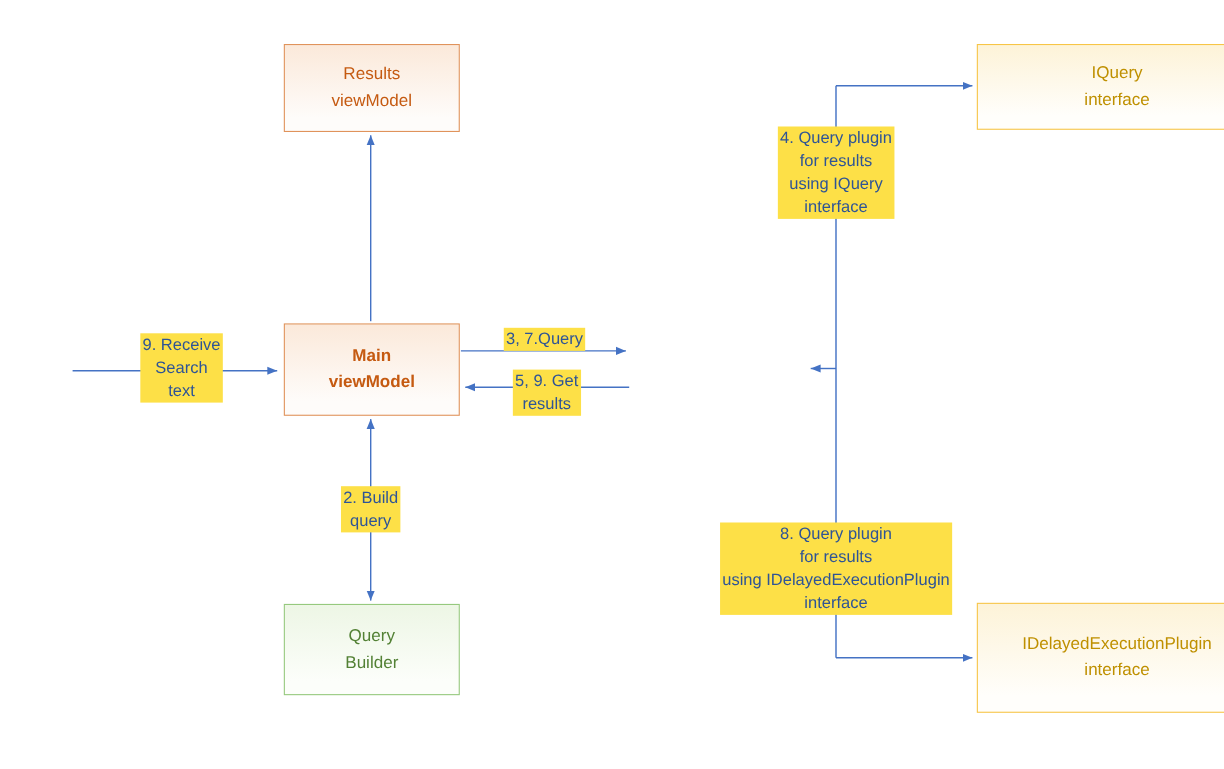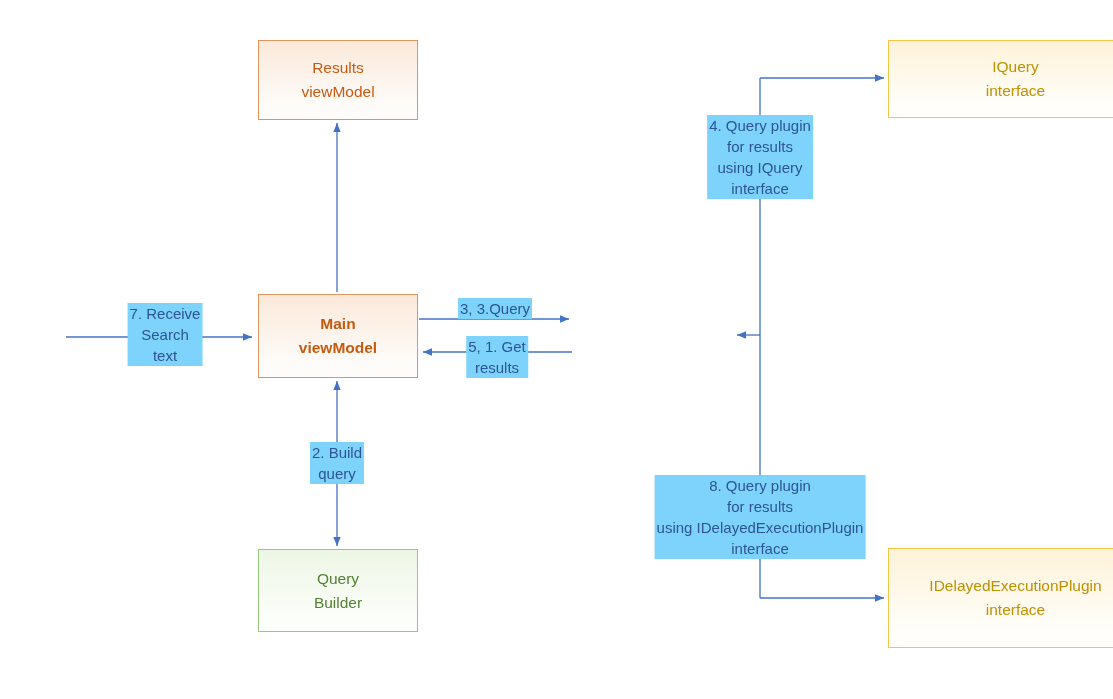--- a/index.html
+++ b/index.html
@@ -47,21 +47,21 @@
   .node.green {
     border-color: #96c97e;
     color: #538135;
     background: linear-gradient(180deg, #edf6e5 0%, #fcfefa 85%);
   }
   .edge-label {
     position: absolute;
     transform: translateX(-50%);
     text-align: center;
     white-space: pre-line;
-    background: #7dd3fc;
+    background: #fde047;
     color: #2e5496;
     font-size: 15px;
     line-height: 21px;
     padding: 0 2px;
   }
 </style>
 </head>
 <body>
 
 <div class="canvas">
@@ -101,28 +101,28 @@
   <div class="node orange" style="left:210px; top:294px; width:160px; height:84px;font-weight:bold;">Main
 viewModel</div>
 
 
   <div class="node green" style="left:210px; top:549px; width:160px; height:83px;">Query
 Builder</div>
 
   <div class="node gold" style="left:840px; top:548px; width:255px; height:100px;">IDelayedExecutionPlugin
 interface</div>
 
-  <div class="edge-label" style="left:117px; top:303px;">7. Receive
+  <div class="edge-label" style="left:117px; top:303px;">9. Receive
 Search
 text</div>
 
 
-  <div class="edge-label" style="left:447px; top:298px;">3, 3.Query</div>
+  <div class="edge-label" style="left:447px; top:298px;">3, 7.Query</div>
 
-  <div class="edge-label" style="left:449px; top:336px;">5, 1. Get
+  <div class="edge-label" style="left:449px; top:336px;">5, 9. Get
 results</div>
 
   <div class="edge-label" style="left:289px; top:442px;">2. Build
 query</div>
 
   <div class="edge-label" style="left:712px; top:115px;">4. Query plugin
 for results
 using IQuery
 interface</div>
 

